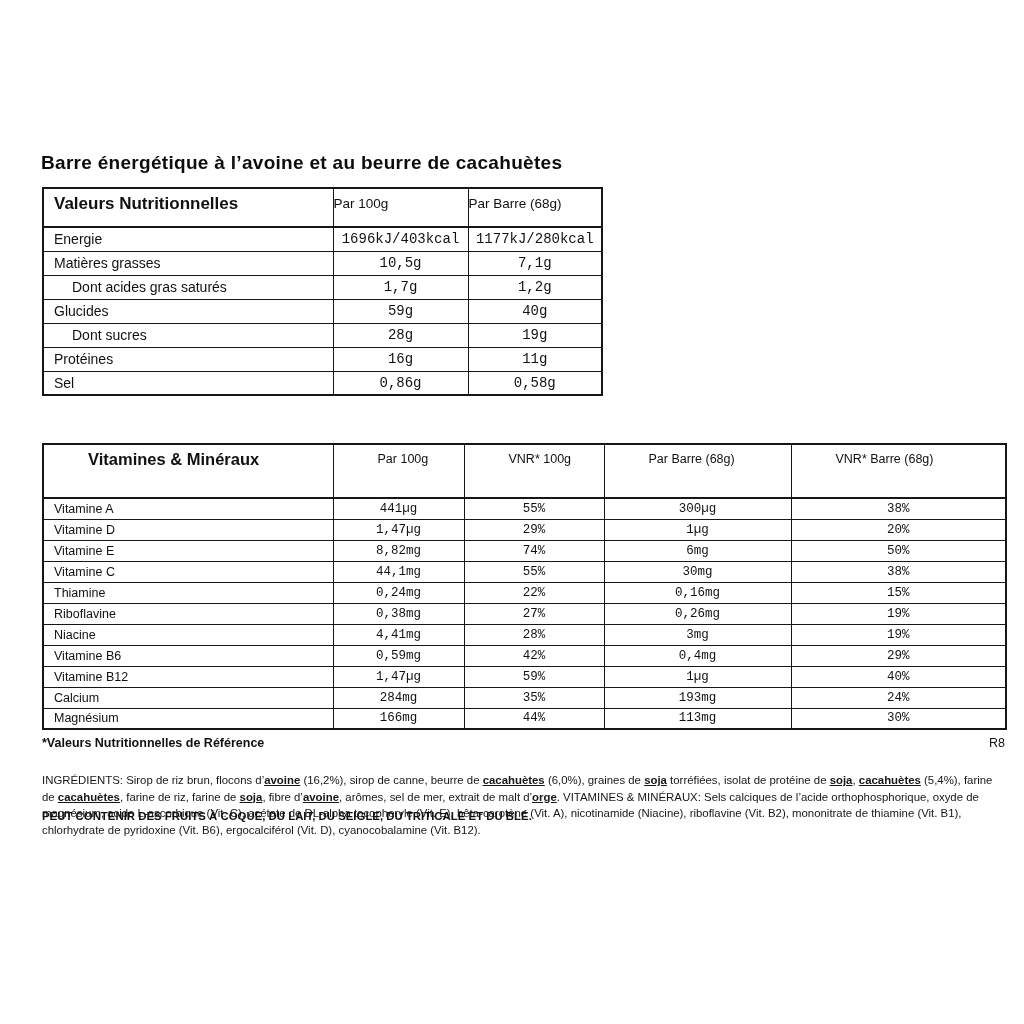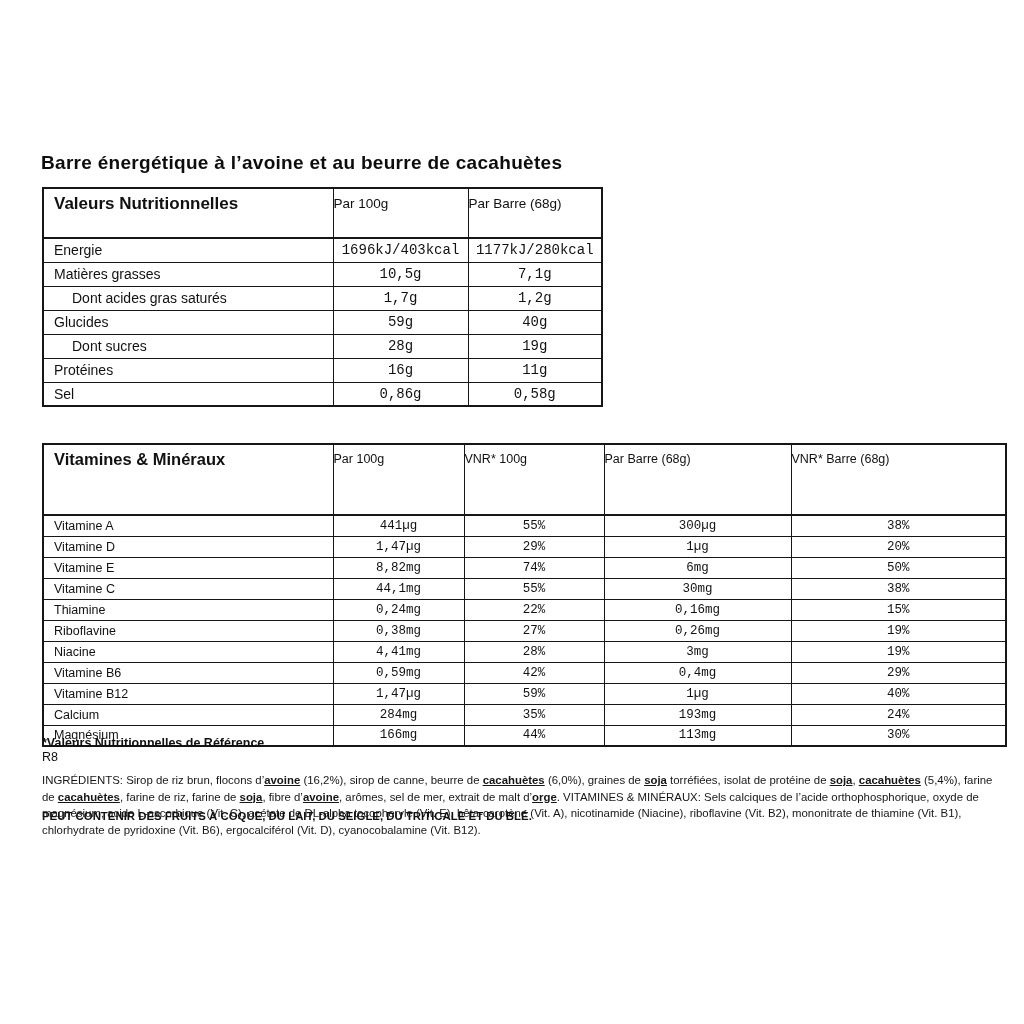--- a/index.html
+++ b/index.html
@@ -42,41 +42,40 @@
 
   th, td { overflow: hidden; white-space: nowrap; }
 
   
   th { font-weight: 400; text-align: left; padding-top: 7px; }
   th.tbl-title {
     text-align: left;
     font-weight: 700;
     padding: 5px 0 0 10px;
   }
-  #nutrition-table thead th { height: 50px; font-size: 13.5px; }
+  #nutrition-table thead th { height: 39px; font-size: 13.5px; }
   #nutrition-table thead th.tbl-title { font-size: 17px; }
-  #vitamins-table thead th { height: 71px; font-size: 12.5px; }
+  #vitamins-table thead th { height: 54px; font-size: 12.5px; padding-left: 44px; }
   #vitamins-table thead th.tbl-title { font-size: 16.5px; }
 
   
   #nutrition-table tbody td { height: 24px; font-size: 14px; }
   #vitamins-table tbody td { height: 21px; font-size: 12.5px; }
   td.lbl { text-align: left; padding-left: 10px; }
   td.lbl.indent { padding-left: 28px; }
   td.val { text-align: center; font-family: Liberation Mono, monospace; }
 
   .foot-row {
     position: absolute;
     left: 30px;
     top: 736px;
     width: 963px;
     display: flex;
     justify-content: space-between;
     align-items: baseline;
-    flex-direction: column;
   }
   .footnote { font-size: 12.5px; font-weight: 700; }
   .revision { font-size: 12.5px; font-weight: 400; }
 
   .ingredients {
     position: absolute;
     left: 30px;
     top: 772px;
     width: 963px;
     font-size: 11.4px;

